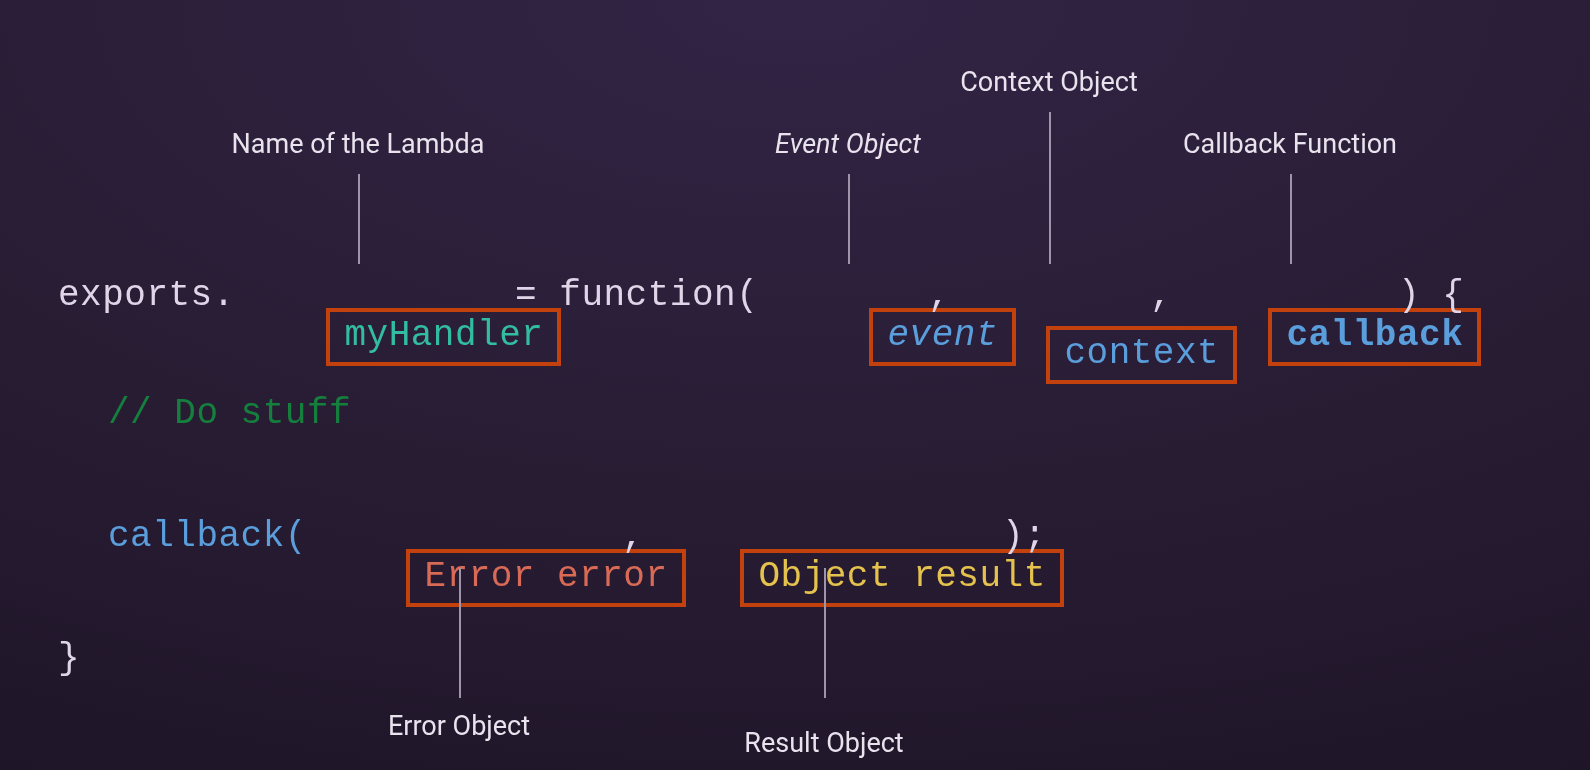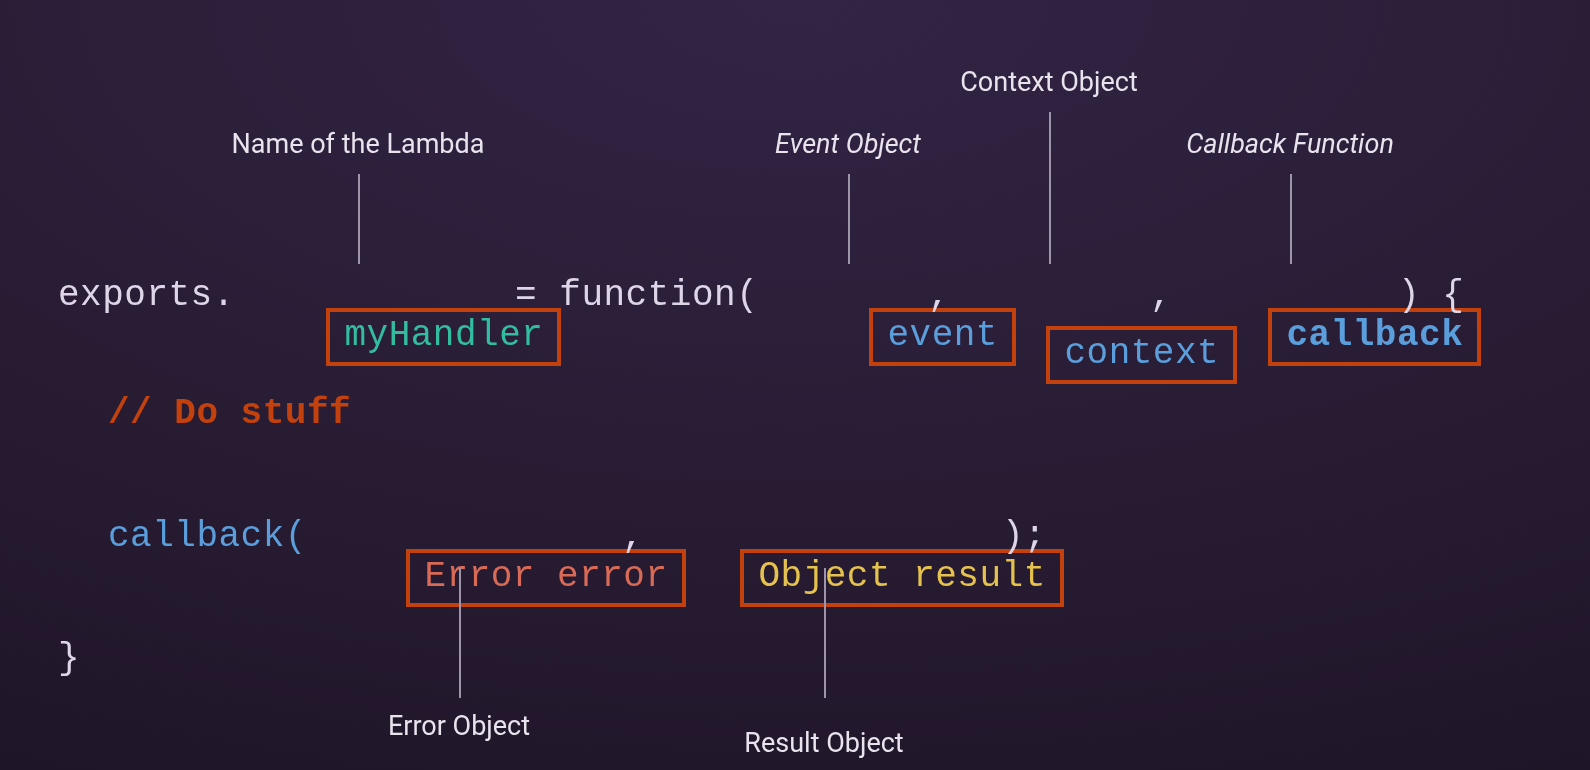--- a/index.html
+++ b/index.html
@@ -37,21 +37,21 @@
 
   
   .code {
     position: absolute;
     font-family: "SFMono-Regular", Consolas, "Liberation Mono", Menlo, monospace;
     font-size: 36px;
     color: #ded6e8;
     white-space: pre;
     letter-spacing: 0.5px;
   }
-  .comment { color: #c2410c; font-weight: bold; }
+  .comment { color: #15803d; }
   .teal    { color: #33bda0; }
   .blue    { color: #5a9edc; }
   .red     { color: #d86a56; }
   .yellow  { color: #e5c24d; }
 
   
   .box {
     display: inline-block;
     border: 4px solid #c2410c;
     padding: 6px 14px 8px 14px;
@@ -62,39 +62,39 @@
 <body>
 
 <div class="stage">
 
   <div class="label" style="left:1049px; top:66px;">Context Object</div>
 
   <div class="label" style="left:358px; top:128px;">Name of the Lambda</div>
 
   <div class="label" style="left:848px; top:128px;font-style:italic;">Event Object</div>
 
-  <div class="label" style="left:1290px; top:128px;font-style:italic;">Callback Function</div>
+  <div class="label" style="left:1290px; top:128px;">Callback Function</div>
 
   <div class="vline" style="left:358px; top:174px; height:90px;"></div>
 
   <div class="vline" style="left:848px; top:174px; height:90px;"></div>
 
   <div class="vline" style="left:1049px; top:112px; height:152px;"></div>
 
   <div class="vline" style="left:1290px; top:174px; height:90px;"></div>
 
   <div class="code" style="left:58px; top:275px;">exports.</div>
 
   <div class="code" style="left:238px; top:267px;">
     <span class="box teal">myHandler</span>
   </div>
 
   <div class="code" style="left:493px; top:275px;"> = function(</div>
 
-  <div class="code" style="left:781px; top:267px;">
+  <div class="code" style="left:781px; top:267px;font-style:italic;">
     <span class="box blue">event</span>
   </div>
 
   <div class="code" style="left:928px; top:275px;">,</div>
 
   <div class="code" style="left:958px; top:285px;text-align:center;">
     <span class="box blue">context</span>
   </div>
 
   <div class="code" style="left:1150px; top:275px;">,</div>

